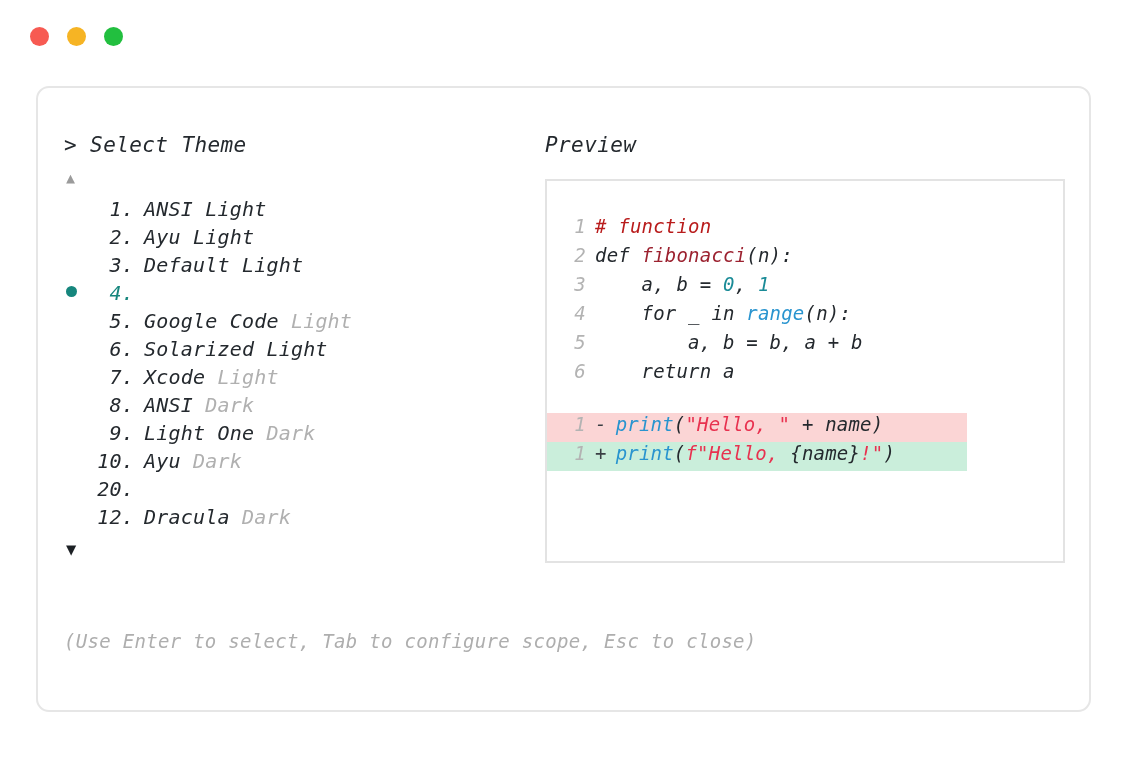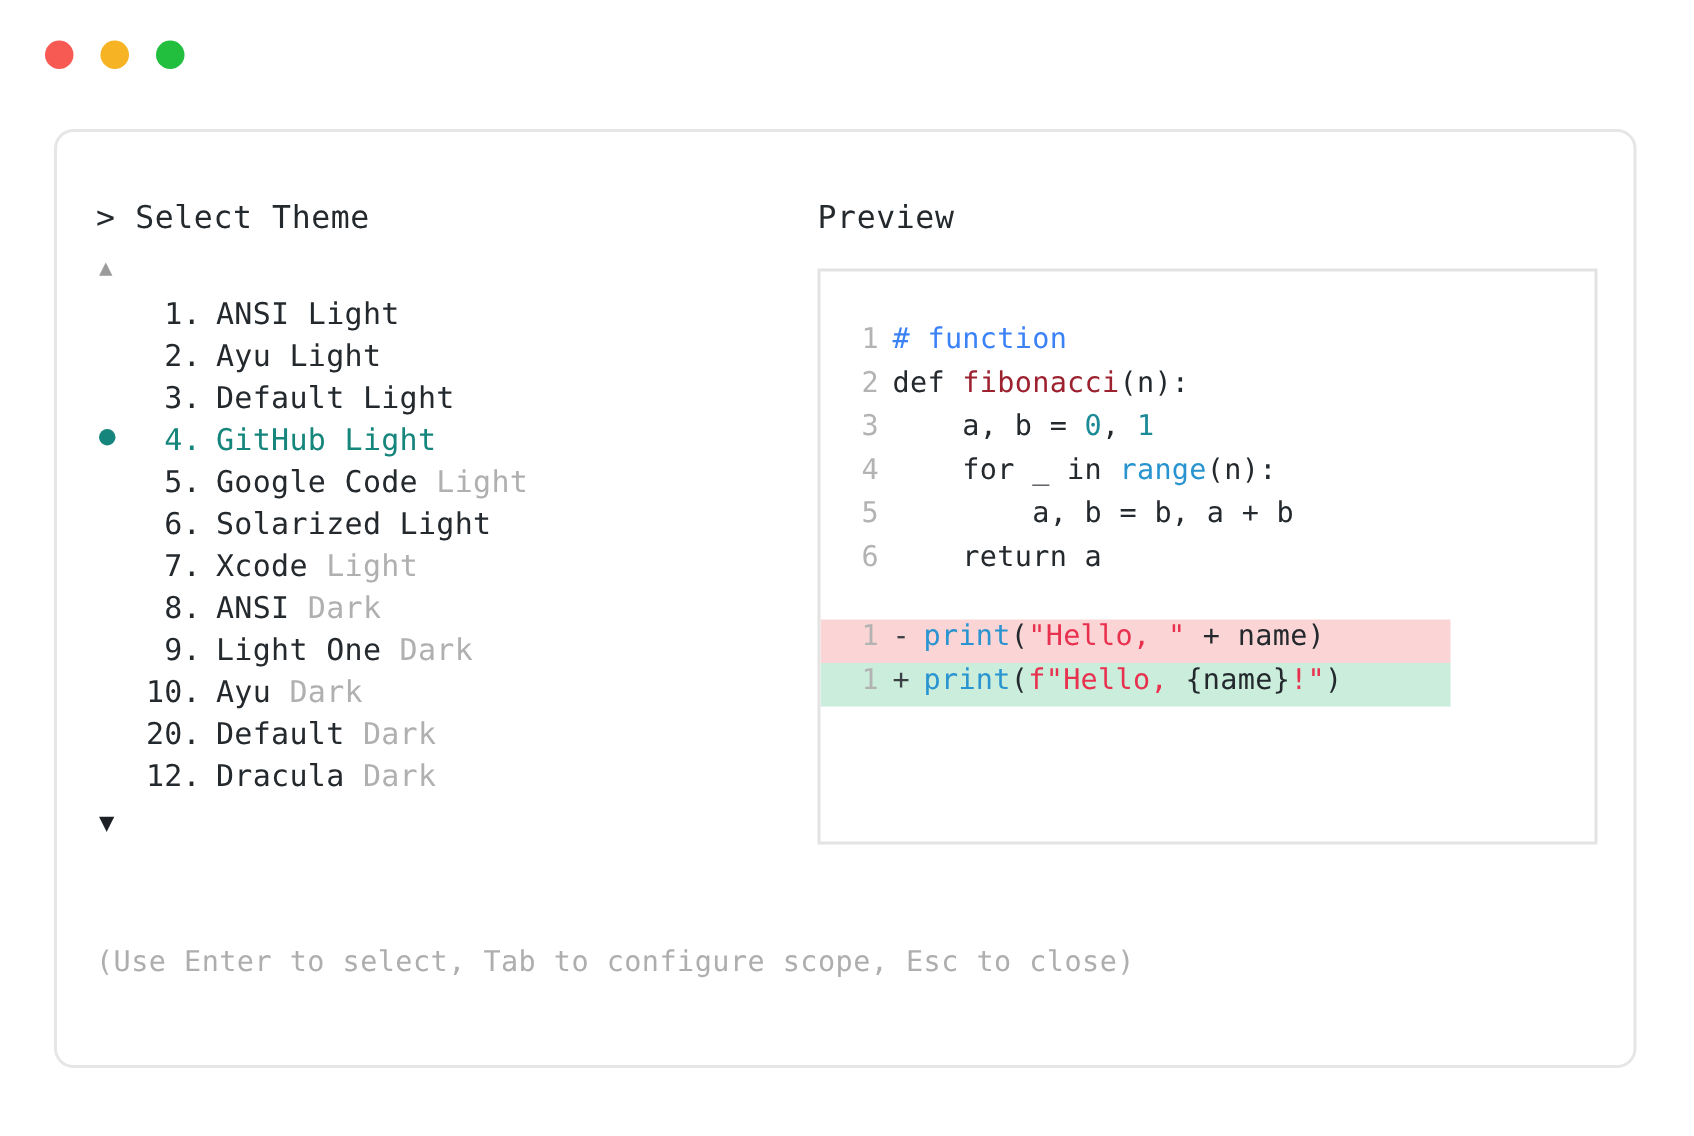--- a/index.html
+++ b/index.html
@@ -46,20 +46,21 @@
     box-sizing: border-box;
     border: 2px solid #e6e6e6;
     border-radius: 13px;
     background: #ffffff;
   }
 
   .card-inner {
     position: relative;
     width: 100%;
     height: 100%;
+    font-style: italic;
   }
 
   
   .left-col {
     position: absolute;
     left: 26px;
     top: 44px;
     width: 470px;
   }
   .prompt-line {
@@ -184,21 +185,21 @@
     margin-left: 0;
     width: 420px;
     box-sizing: border-box;
   }
   .diff-line .gutter { margin-left: 17px; }
   .diff-minus { background: #fbd5d5; }
   .diff-plus  { background: #caeedb; }
   .diff-sign  { color: #3a3f44; padding-left: 9px; }
 
   
-  .tok-comment { color: #3b82f6; }
+  .tok-comment { color: #b91c1c; }
   .tok-func    { color: #9c2230; }
   .tok-builtin { color: #2994cf; text-align: right; }
   .tok-num     { color: #1a8b97; }
   .tok-string  { color: #e8314f; }
   .tok-plain   { color: #24292e; }
 
   
   .hint {
     position: absolute;
     left: 26px;
@@ -223,28 +224,28 @@
 
     <div class="left-col">
       <div class="prompt-line"><span class="prompt-caret">&gt;</span><span> </span><span>Select Theme</span></div>
 
       <div class="scroll-arrow up">▲</div>
 
       <div class="theme-list" id="theme-list">
           <div class="theme-row"><div class="bullet-cell"></div><div class="num-cell">1.</div><div class="name-cell"><span>ANSI Light</span></div></div>
           <div class="theme-row"><div class="bullet-cell"></div><div class="num-cell">2.</div><div class="name-cell"><span>Ayu Light</span></div></div>
           <div class="theme-row"><div class="bullet-cell"></div><div class="num-cell">3.</div><div class="name-cell"><span>Default Light</span></div></div>
-          <div class="theme-row row-selected"><div class="bullet-cell"><span class="bullet"></span></div><div class="num-cell">4.</div><div class="name-cell"><span>GitHub Light</span></div></div>
+          <div class="theme-row row-selected"><div class="bullet-cell"><span class="bullet"></span></div><div class="num-cell">4.</div></div>
           <div class="theme-row"><div class="bullet-cell"></div><div class="num-cell">5.</div><div class="name-cell"><span>Google Code</span><span class="suffix-dim"> Light</span></div></div>
           <div class="theme-row"><div class="bullet-cell"></div><div class="num-cell">6.</div><div class="name-cell"><span>Solarized Light</span></div></div>
           <div class="theme-row"><div class="bullet-cell"></div><div class="num-cell">7.</div><div class="name-cell"><span>Xcode</span><span class="suffix-dim"> Light</span></div></div>
           <div class="theme-row"><div class="bullet-cell"></div><div class="num-cell">8.</div><div class="name-cell"><span>ANSI</span><span class="suffix-dim"> Dark</span></div></div>
           <div class="theme-row"><div class="bullet-cell"></div><div class="num-cell">9.</div><div class="name-cell"><span>Light One</span><span class="suffix-dim"> Dark</span></div></div>
           <div class="theme-row"><div class="bullet-cell"></div><div class="num-cell">10.</div><div class="name-cell"><span>Ayu</span><span class="suffix-dim"> Dark</span></div></div>
-          <div class="theme-row"><div class="bullet-cell"></div><div class="num-cell">20.</div><div class="name-cell"><span>Default</span><span class="suffix-dim"> Dark</span></div></div>
+          <div class="theme-row"><div class="bullet-cell"></div><div class="num-cell">20.</div></div>
           <div class="theme-row"><div class="bullet-cell"></div><div class="num-cell">12.</div><div class="name-cell"><span>Dracula</span><span class="suffix-dim"> Dark</span></div></div>
         </div>
 
       <div class="scroll-arrow down">▼</div>
     </div>
 
     <div class="right-col">
       <div class="preview-label">Preview</div>
       <div class="preview-box">
         <div id="code-block">

